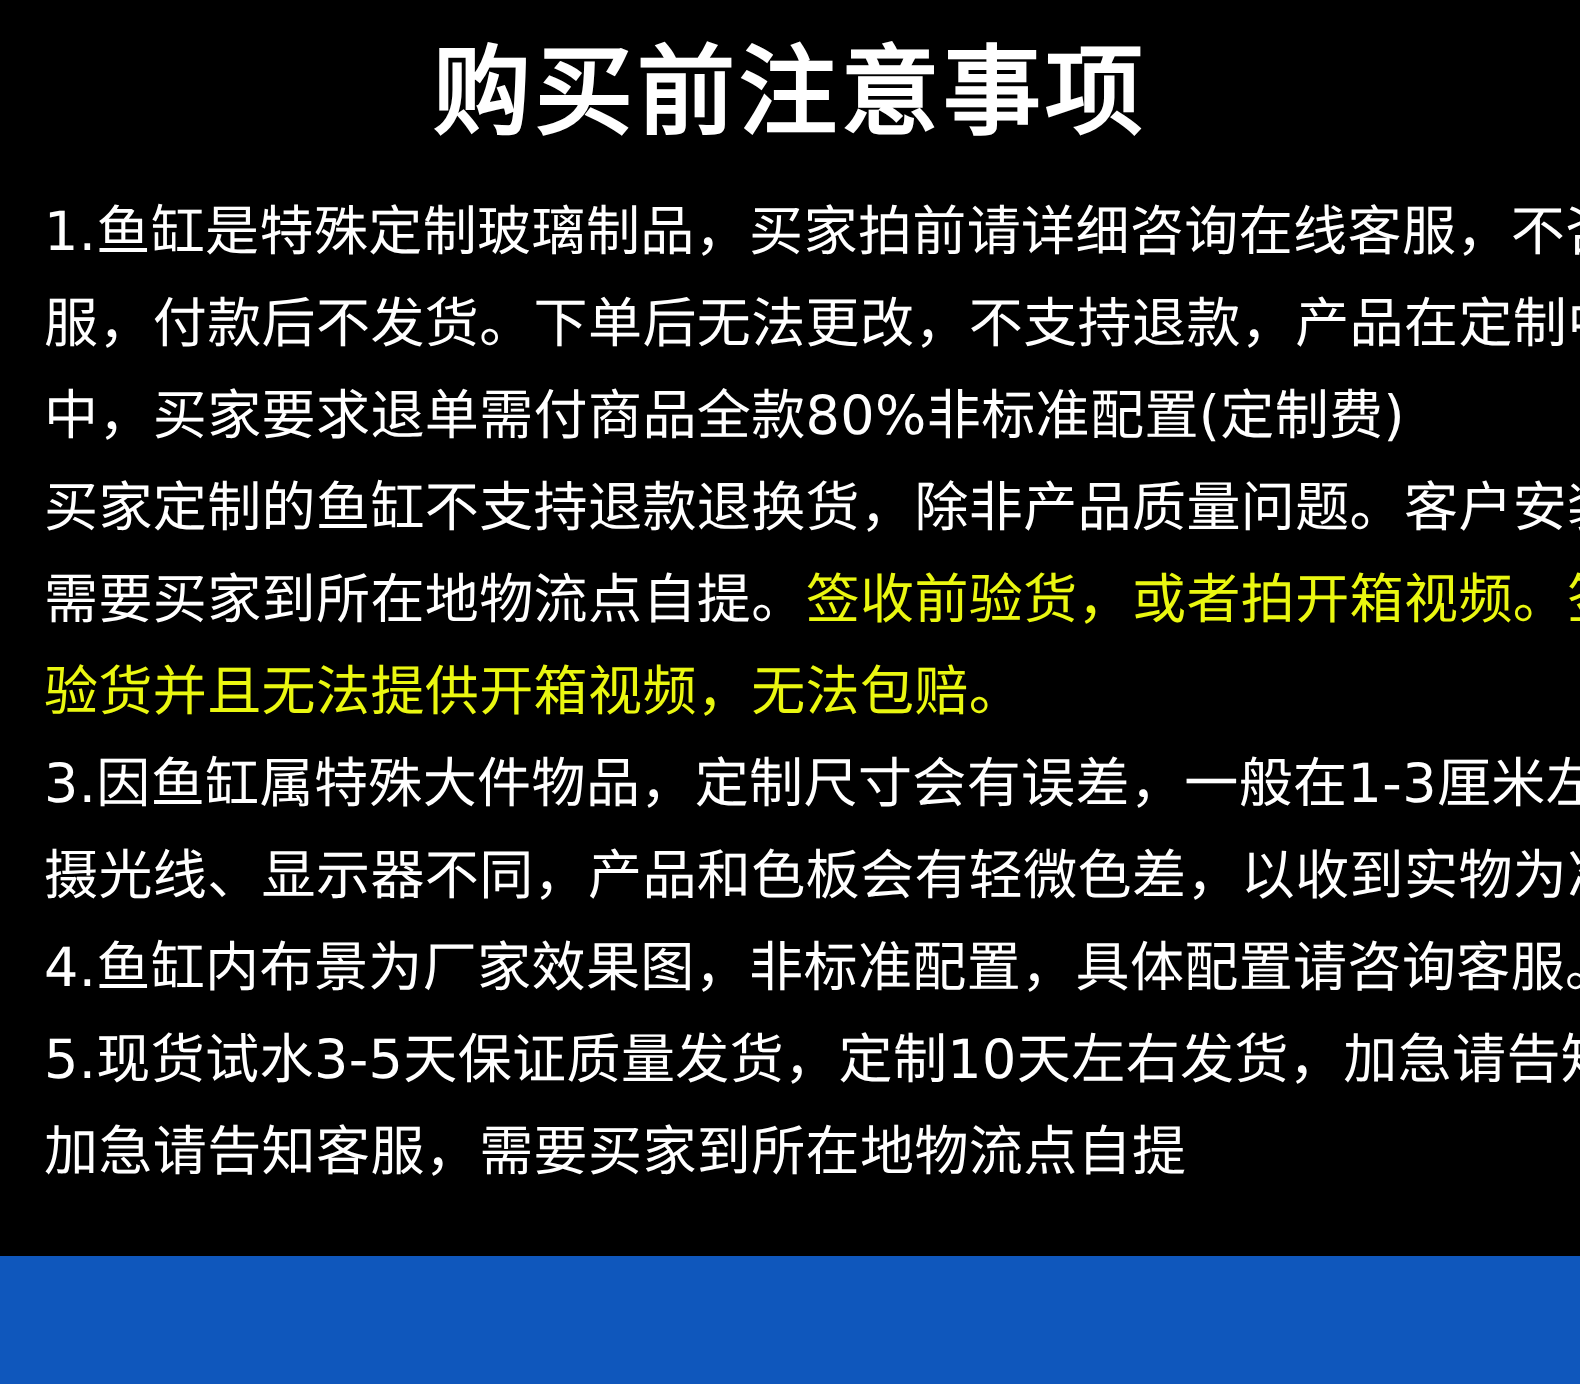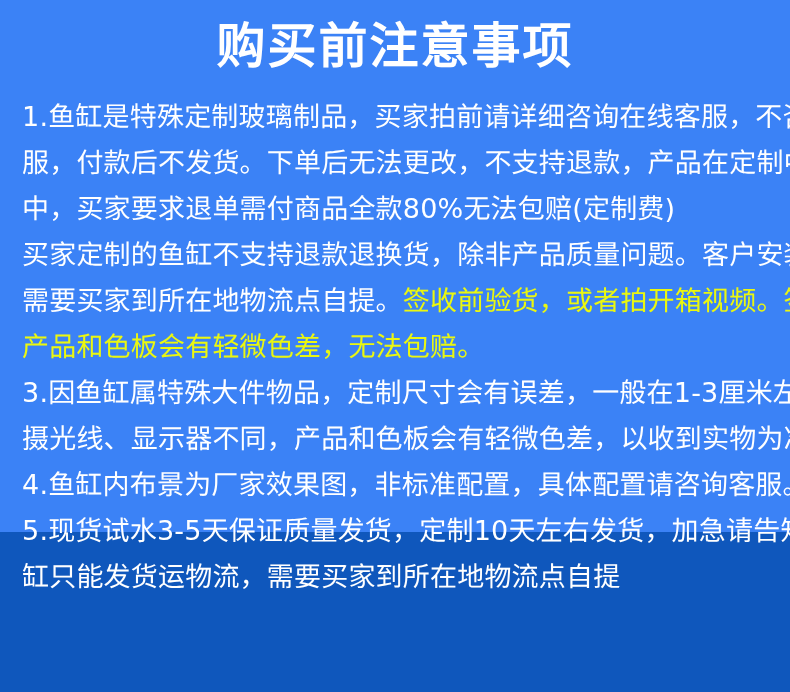--- a/index.html
+++ b/index.html
@@ -11,22 +11,22 @@
     width: 790px;
     height: 692px;
     overflow: hidden;
     background: #0f57bc;
     font-family: "DejaVu Sans", "Liberation Sans", sans-serif;
     -webkit-font-smoothing: antialiased;
   }
   #notice-banner {
     box-sizing: border-box;
     width: 790px;
-    height: 532px;
-    background: #3b82f6;
+    height: 628px;
+    background: #000000;
     padding: 0;
     position: relative;
   }
   #banner-title {
     text-align: center;
     color: #ffffff;
     font-size: 49px;
     font-weight: bold;
     letter-spacing: 2px;
     line-height: 1;
@@ -57,26 +57,26 @@
 <body>
 
 <div id="notice-banner">
 
   <h1 id="banner-title">购买前注意事项</h1>
 
   <div id="notice-body">
 
     <p class="notice-line">1.鱼缸是特殊定制玻璃制品，买家拍前请详细咨询在线客服，不咨询在线客</p>
     <p class="notice-line">服，付款后不发货。下单后无法更改，不支持退款，产品在定制中或发货途</p>
-    <p class="notice-line">中，买家要求退单需付商品全款80%无法包赔(定制费)</p>
+    <p class="notice-line">中，买家要求退单需付商品全款80%非标准配置(定制费)</p>
     <p class="notice-line">买家定制的鱼缸不支持退款退换货，除非产品质量问题。客户安装使用不当</p>
 
     <p class="notice-line"><span class="seg-white">需要买家到所在地物流点自提。</span><span class="seg-yellow">签收前验货，或者拍开箱视频。签收前未</span></p>
 
-    <p class="notice-line highlight">产品和色板会有轻微色差，无法包赔。</p>
+    <p class="notice-line highlight">验货并且无法提供开箱视频，无法包赔。</p>
     <p class="notice-line">3.因鱼缸属特殊大件物品，定制尺寸会有误差，一般在1-3厘米左右。因拍</p>
     <p class="notice-line">摄光线、显示器不同，产品和色板会有轻微色差，以收到实物为准。</p>
     <p class="notice-line">4.鱼缸内布景为厂家效果图，非标准配置，具体配置请咨询客服。</p>
     <p class="notice-line">5.现货试水3-5天保证质量发货，定制10天左右发货，加急请告知客服。鱼</p>
-    <p class="notice-line">缸只能发货运物流，需要买家到所在地物流点自提</p>
+    <p class="notice-line">加急请告知客服，需要买家到所在地物流点自提</p>
 
   </div>
 </div>
 
 </body></html>

